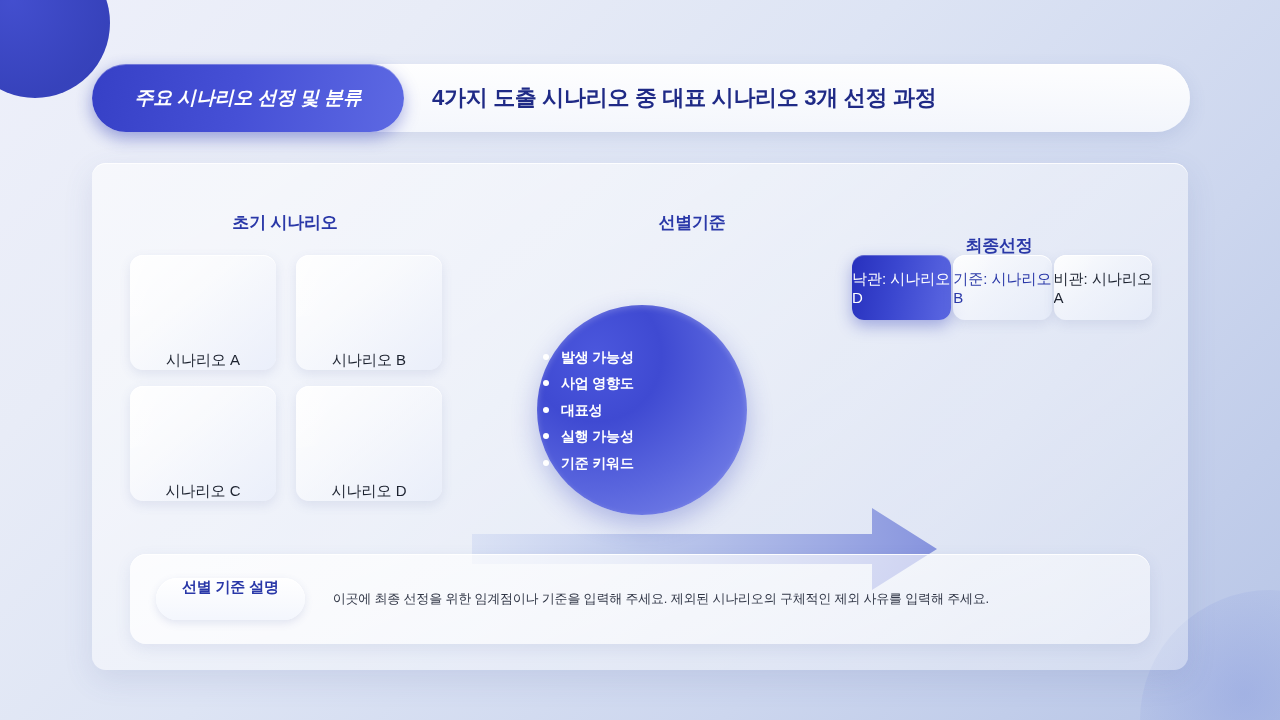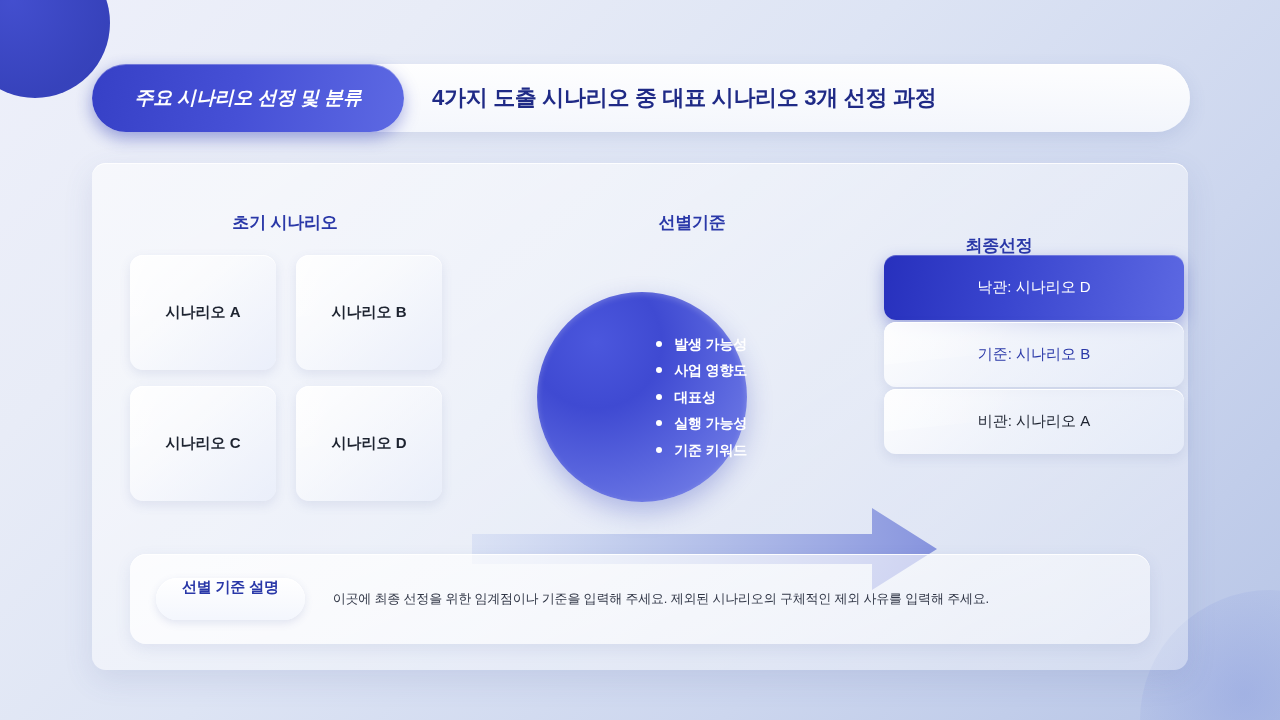--- a/index.html
+++ b/index.html
@@ -115,26 +115,25 @@
     grid-template-columns: 146px 146px;
     grid-template-rows: 115px 115px;
     gap: 16px 20px;
   }
   .scen-card {
     border-radius: 13px;
     background:
       linear-gradient(140deg, rgba(255,255,255,.92) 0%, rgba(255,255,255,.55) 38%, rgba(232,237,250,.75) 100%);
     box-shadow: 0 4px 12px rgba(70,90,160,.12),
                 inset 0 1px 0 rgba(255,255,255,.95);
-    display: flex; align-items: center; justify-content: center;
+    display: flex; align-items: flex-end; justify-content: center;
     color: #1d2330;
     font-size: 15px;
     position: relative;
     overflow: hidden;
-    font-weight: bold;
   }
   .scen-card::after {
     content: "";
     position: absolute;
     left: -30%; top: -70%;
     width: 110%; height: 120%;
     background: linear-gradient(118deg, rgba(255,255,255,.85), rgba(255,255,255,0) 62%);
     transform: rotate(-6deg);
     pointer-events: none;
   }
@@ -144,27 +143,27 @@
   .arrow {
     position: absolute;
     left: 380px; top: 345px;
     width: 465px; height: 82px;
     pointer-events: none;
   }
 
   
   .circle {
     position: absolute;
-    left: 445px; top: 129px;
+    left: 445px; top: 142px;
     width: 210px; height: 210px;
     border-radius: 50%;
     background: radial-gradient(circle at 28% 24%, #4b57dd 0%, #3f4ad2 30%, #5a66de 62%, #7e89ea 100%);
     box-shadow: 0 10px 26px rgba(55,70,190,.32),
                 inset 0 2px 6px rgba(255,255,255,.22);
-    display: flex; align-items: center; justify-content: flex-end;
+    display: flex; align-items: center; justify-content: flex-start;
   }
   .criteria-list {
     list-style: none;
     padding: 0;
     margin: 0 0 0 6px;
   }
   .criteria-list li {
     color: #ffffff;
     font-size: 14px;
     font-weight: bold;
@@ -179,24 +178,24 @@
     position: absolute;
     left: 0; top: 10px;
     width: 6px; height: 6px;
     border-radius: 50%;
     background: #ffffff;
   }
 
   
   .result-stack {
     position: absolute;
-    left: 792px; top: 92px;
+    left: 760px; top: 92px;
     width: 300px;
     display: flex;
-    flex-direction: column;
+    flex-direction: row;
     gap: 2px;
   }
   .result-card {
     height: 65px;
     border-radius: 12px;
     display: flex; align-items: center; justify-content: center;
     font-size: 15px;
     position: relative;
     overflow: hidden;
   }

